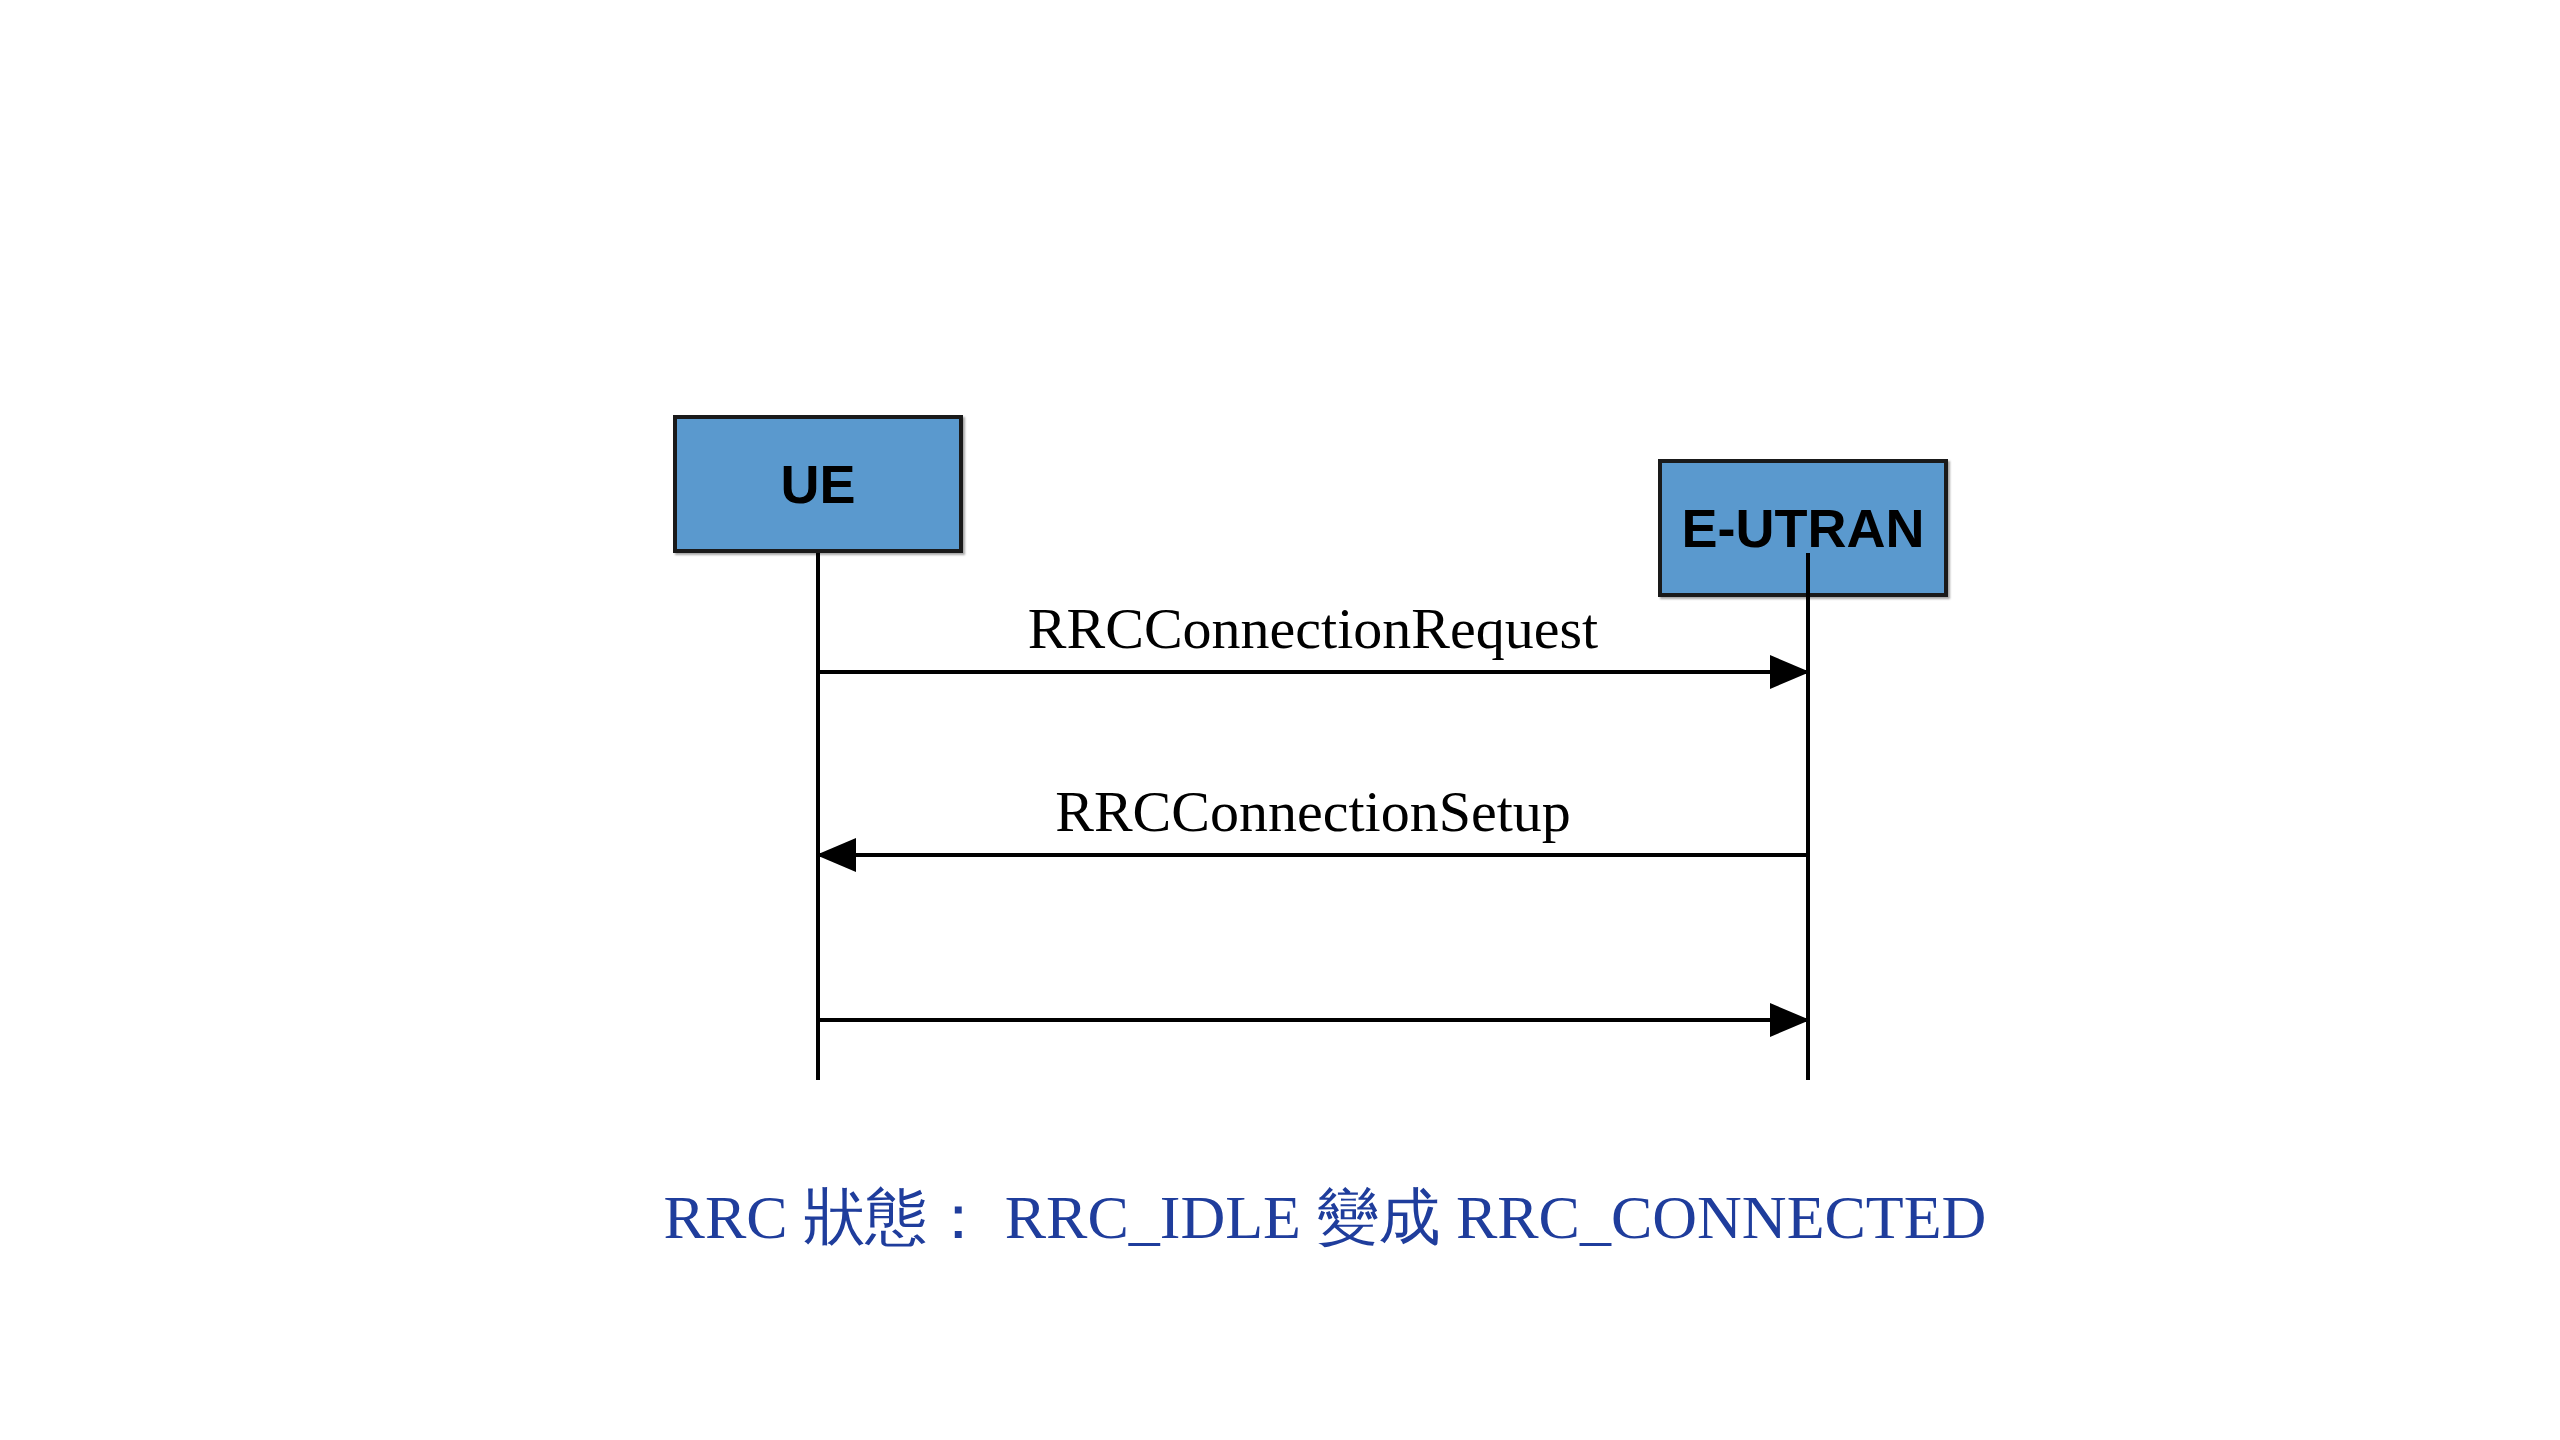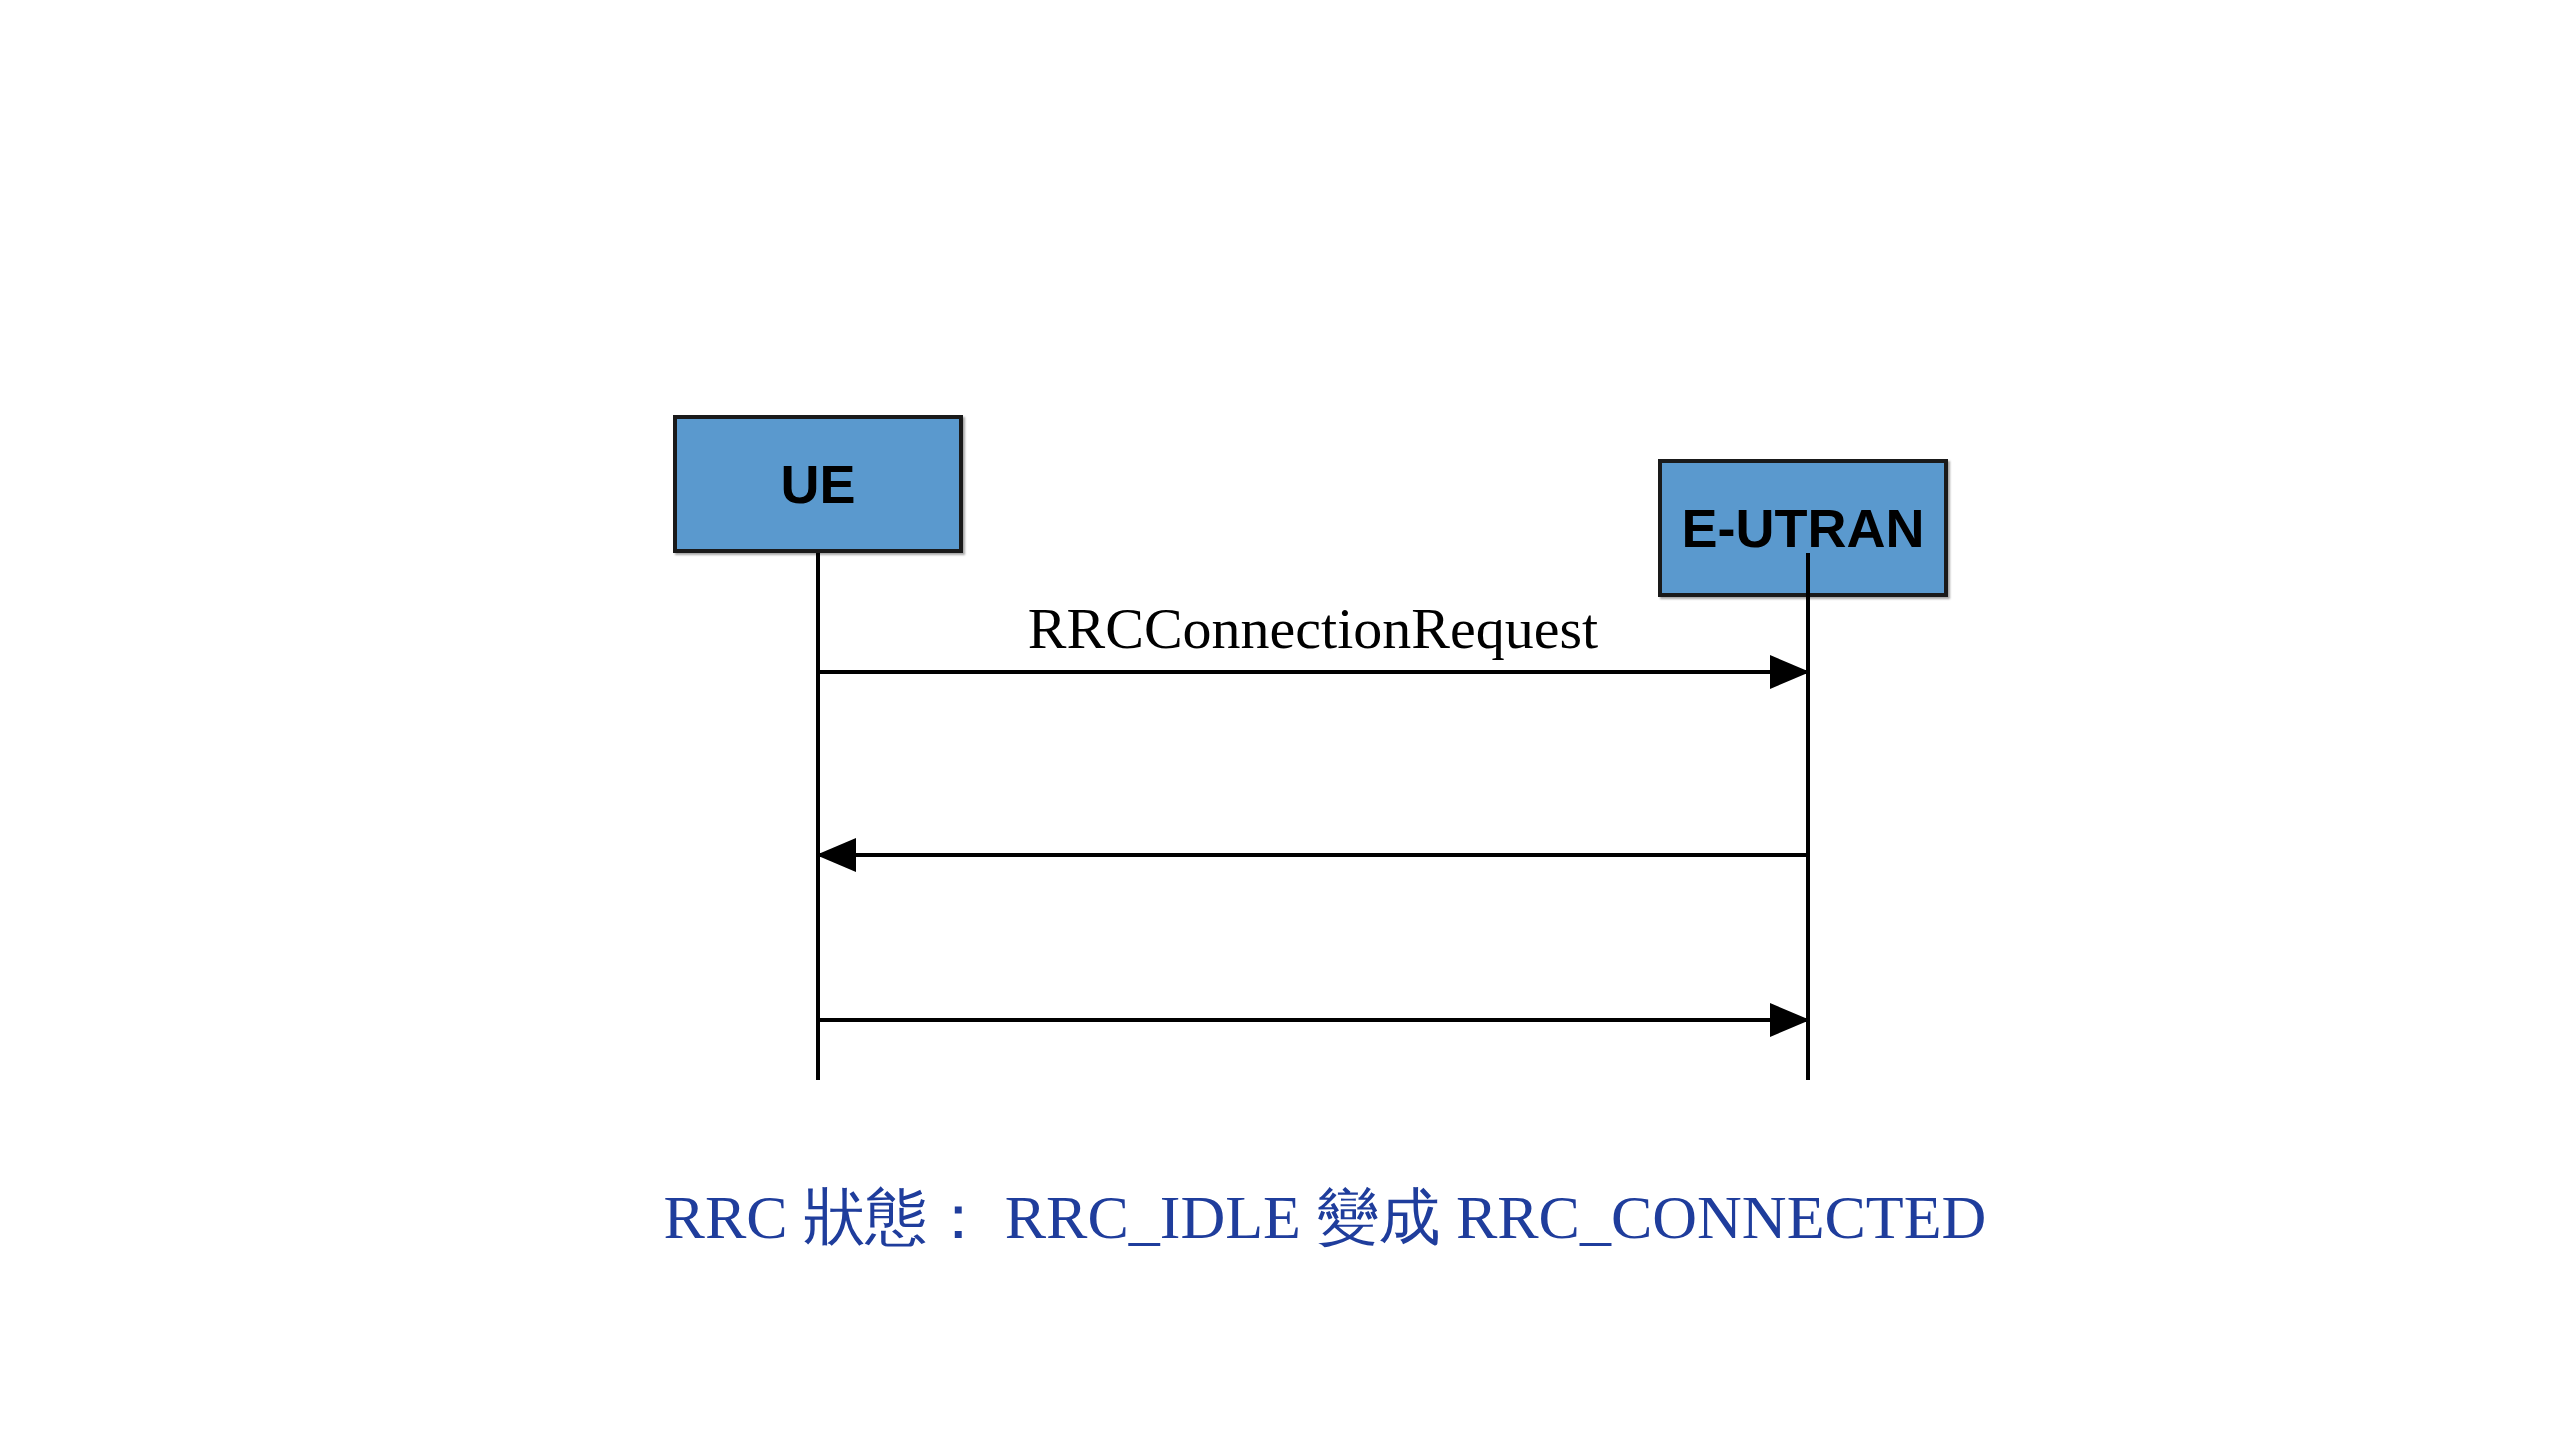--- a/index.html
+++ b/index.html
@@ -149,20 +149,21 @@
   <div class="lifeline eutran"></div>
 
   <div class="message m1">
     <div class="msg-label">RRCConnectionRequest</div>
     <div class="msg-line">
       <div class="arrowhead right"></div>
     </div>
   </div>
 
   <div class="message m2">
+    <div class="msg-label">RRCConnectionSetup</div>
     <div class="msg-line">
       <div class="arrowhead left"></div>
     </div>
   </div>
 
   <div class="message m3">
     <div class="msg-line">
       <div class="arrowhead right"></div>
     </div>
   </div>

